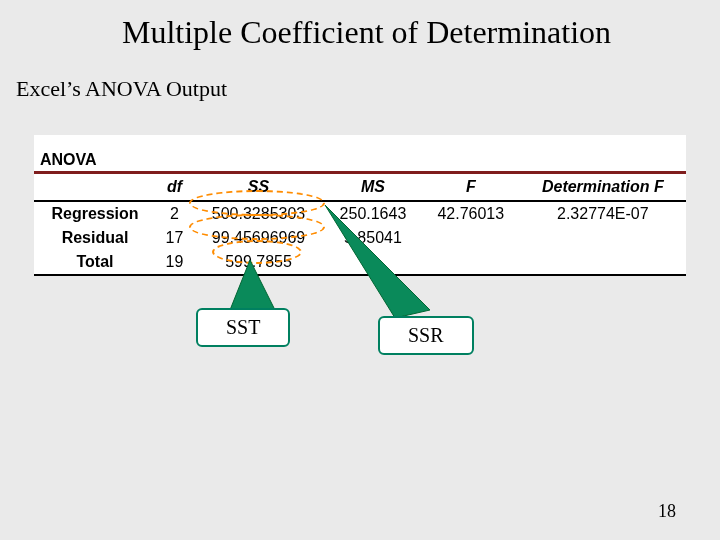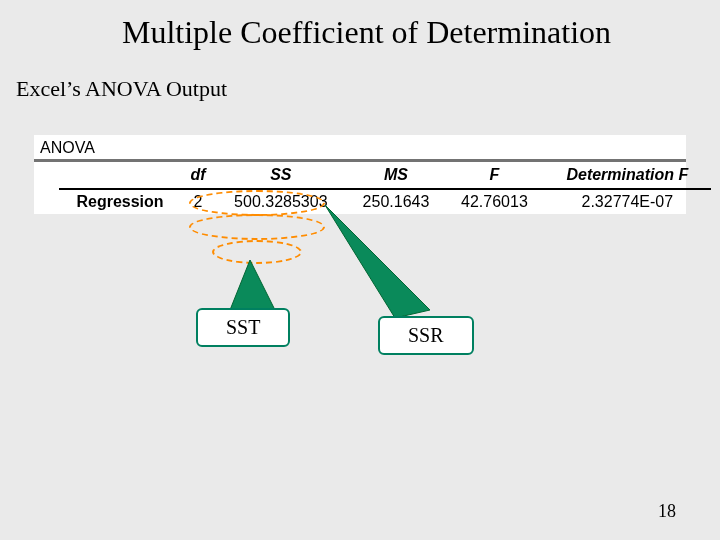--- a/index.html
+++ b/index.html
@@ -36,28 +36,27 @@
   .anova-wrap {
     position: absolute;
     top: 135px;
     left: 34px;
     width: 652px;
     background: #ffffff;
     font-family: Arial, Helvetica, sans-serif;
     font-size: 16px;
   }
   .anova-label {
-    font-weight: normal;
-    padding: 4px 6px 2px 6px;
-    border-bottom: 3px solid #737373;
+    font-weight: bold;
+    padding: 16px 6px 2px 6px;
+    border-bottom: 3px solid #7f1d1d;
   }
   table.anova {
     width: 100%;
     border-collapse: collapse;
-    margin-left: 25px;
   }
   table.anova th {
     font-style: italic;
     font-weight: bold;
     text-align: center;
     padding: 4px 6px;
     border-bottom: 2px solid #000;
   }
   table.anova th:first-child {
     text-align: left;
@@ -123,20 +122,36 @@
       </thead>
       <tbody>
         <tr>
           <td class="rowlabel">Regression</td>
           <td>2</td>
           <td>500.3285303</td>
           <td>250.1643</td>
           <td>42.76013</td>
           <td>2.32774E-07</td>
         </tr>
+        <tr>
+          <td class="rowlabel">Residual</td>
+          <td>17</td>
+          <td>99.45696969</td>
+          <td>5.85041</td>
+          <td></td>
+          <td></td>
+        </tr>
+        <tr class="total-row">
+          <td class="rowlabel">Total</td>
+          <td>19</td>
+          <td>599.7855</td>
+          <td></td>
+          <td></td>
+          <td></td>
+        </tr>
       </tbody>
     </table>
   </div>
 
   <div class="circ" style="left:189px; top:190px; width:132px; height:22px;"></div>
   <div class="circ" style="left:189px; top:214px; width:132px; height:22px;"></div>
   <div class="circ" style="left:212px; top:240px; width:86px; height:20px;"></div>
 
   <svg width="720" height="540" style="position:absolute;left:0;top:0;pointer-events:none">
     <polygon points="250,260 230,310 275,310" fill="#0a8a5a" stroke="#063" stroke-width="1"></polygon>

